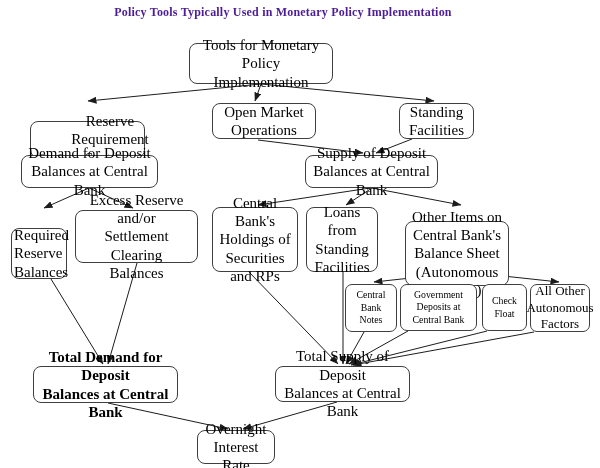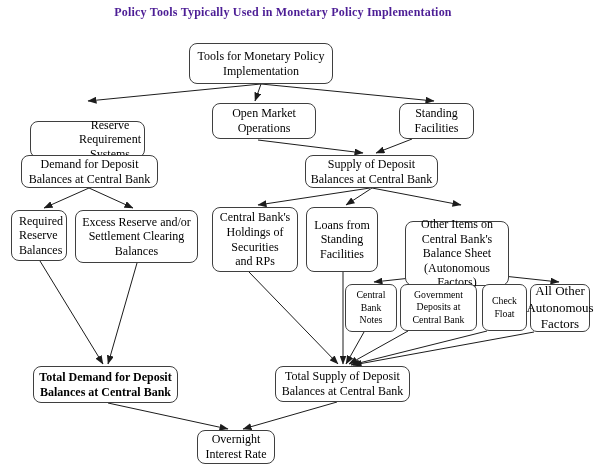--- a/index.html
+++ b/index.html
@@ -31,21 +31,21 @@
   .node {
     position: absolute;
     box-sizing: border-box;
     background: #ffffff;
     border: 1px solid #3f3f3f;
     border-radius: 8px;
     display: flex;
     align-items: center;
     justify-content: center;
     text-align: center;
-    font-size: 12px;
+    font-size: 15px;
     line-height: 1.22;
     color: #000000;
     white-space: pre-line;
     padding: 1px 2px;
   }
   .node.sm { font-size: 9.8px; line-height: 1.28; border-radius: 7px; }
   .node.xs { font-size: 13px; line-height: 1.3; border-radius: 7px; }
   .node.left-align { justify-content: flex-start; text-align: left; padding-left: 7px; }
 </style>
 </head>
@@ -111,21 +111,21 @@
   <div class="node" style="left:21px; top:155px; width:137px; height:33px;">
     <span>Demand for Deposit
 Balances at Central Bank</span>
   </div>
 
   <div class="node" style="left:305px; top:155px; width:133px; height:33px;">
     <span>Supply of Deposit
 Balances at Central Bank</span>
   </div>
 
-  <div class="node left-align" style="left:11px; top:210px; width:56px; height:51px;">
+  <div class="node left-align" style="left:11px; top:228px; width:56px; height:51px;justify-content:center;">
     <span>Required
 Reserve
 Balances</span>
   </div>
 
   <div class="node" style="left:75px; top:210px; width:123px; height:53px;">
     <span>Excess Reserve and/or
 Settlement Clearing
 Balances</span>
   </div>

